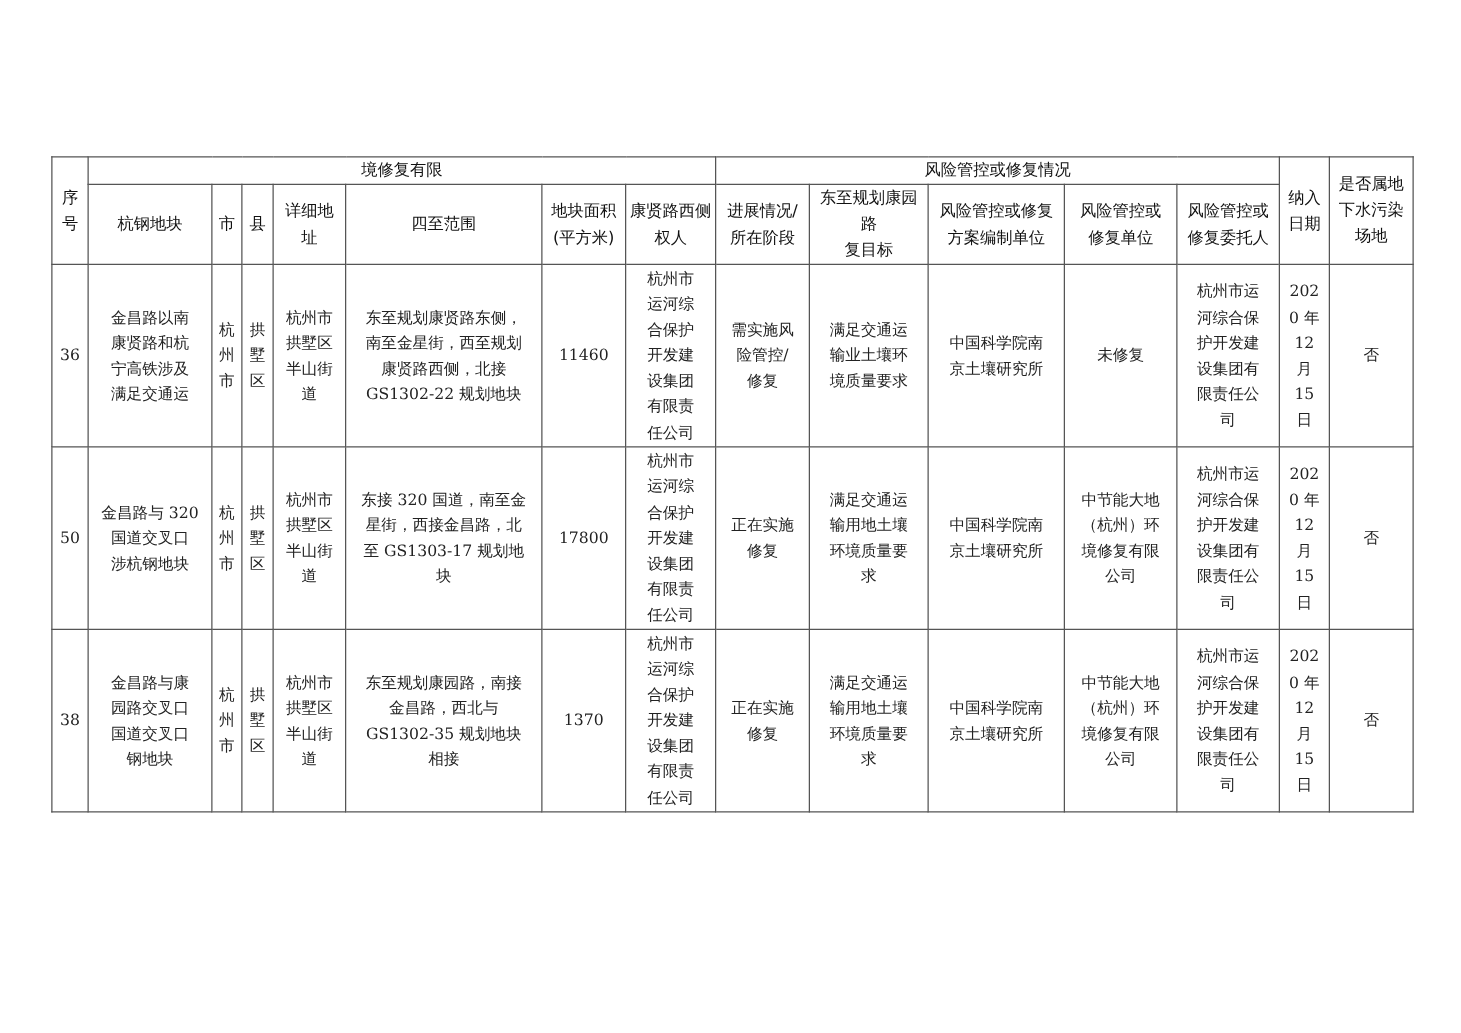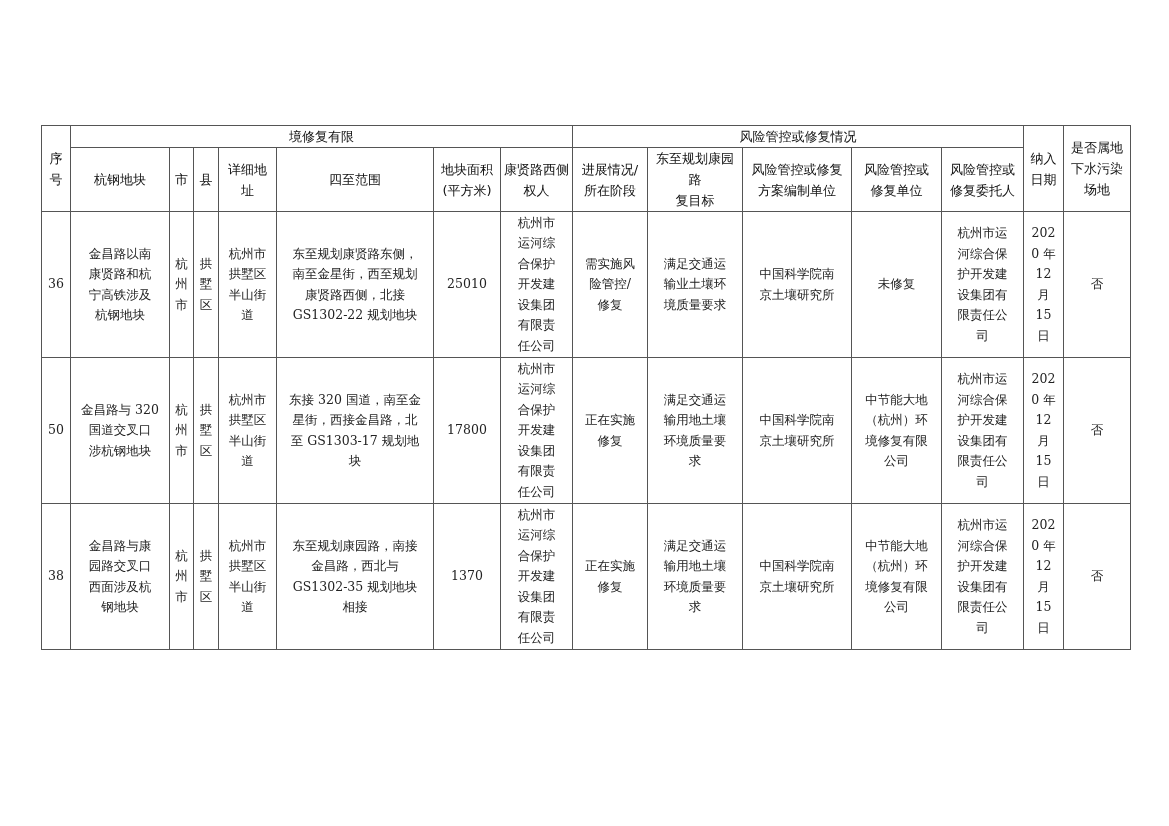--- a/index.html
+++ b/index.html
@@ -105,21 +105,21 @@
   </tr>
 
   <tr class="data-row">
     <td>
           <span class="cell-text">36</span>
         </td>
     <td>
           <span class="cell-text">金昌路以南
 康贤路和杭
 宁高铁涉及
-杭钢地块</span>
+满足交通运</span>
         </td>
     <td>
           <span class="cell-text">杭
 州
 市</span>
         </td>
     <td>
           <span class="cell-text">拱
 墅
 区</span>
@@ -130,21 +130,21 @@
 半山街
 道</span>
         </td>
     <td>
           <span class="cell-text">东至规划康贤路东侧，
 南至金星街，西至规划
 康贤路西侧，北接
 GS1302-22 规划地块</span>
         </td>
     <td>
-          <span class="cell-text">25010</span>
+          <span class="cell-text">11460</span>
         </td>
     <td>
           <span class="cell-text">杭州市
 运河综
 合保护
 开发建
 设集团
 有限责
 任公司</span>
         </td>
@@ -270,21 +270,21 @@
         </td>
   </tr>
 
   <tr class="data-row">
     <td>
           <span class="cell-text">38</span>
         </td>
     <td>
           <span class="cell-text">金昌路与康
 园路交叉口
-西面涉及杭
+国道交叉口
 钢地块</span>
         </td>
     <td>
           <span class="cell-text">杭
 州
 市</span>
         </td>
     <td>
           <span class="cell-text">拱
 墅

